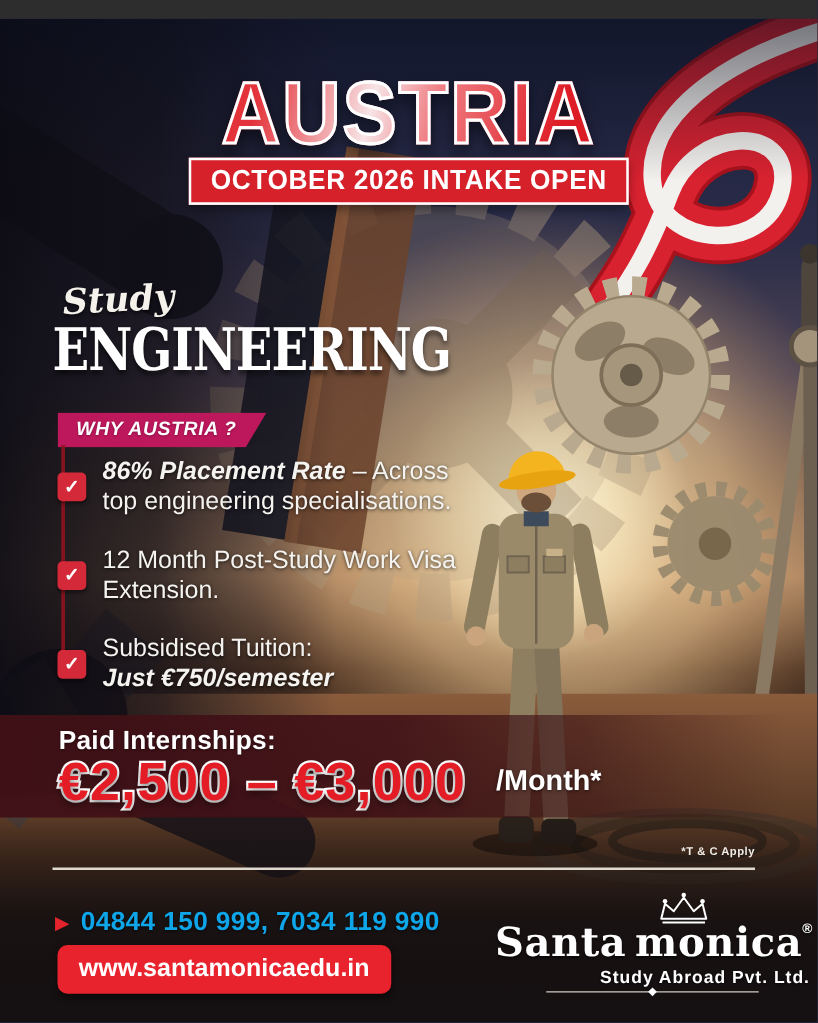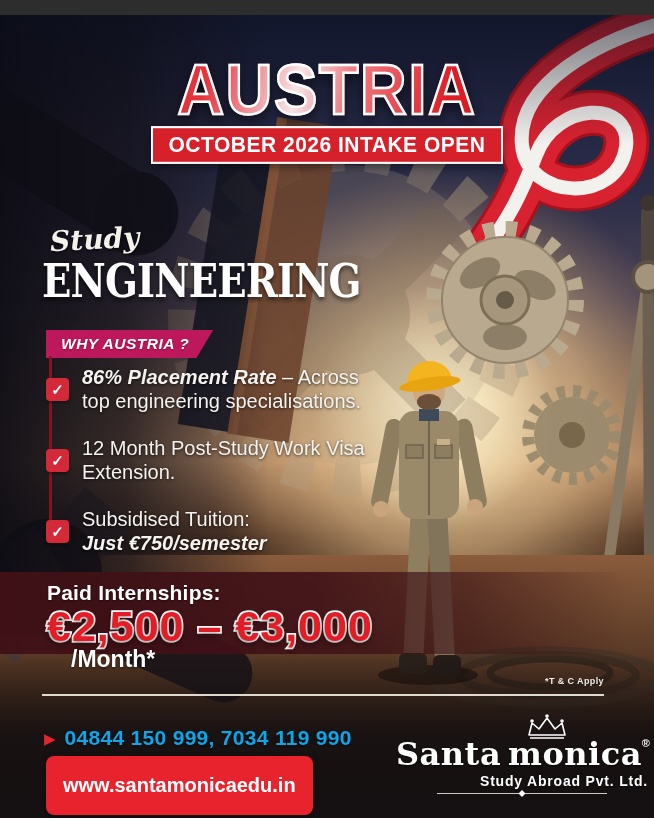--- a/index.html
+++ b/index.html
@@ -74,21 +74,21 @@
   .b-strong{font-weight:700;font-style:italic;}
 
   
   .band{
     position:absolute;left:0;top:557px;width:654px;height:82px;
     background:linear-gradient(90deg,rgba(64,17,23,.97) 0%,rgba(64,17,23,.9) 48%,rgba(58,16,20,.55) 72%,rgba(40,12,14,0) 96%);
     padding:9px 0 0 47px;box-sizing:border-box;
   }
   .band-label{color:#ffffff;font-size:21px;font-weight:600;letter-spacing:.2px;
     text-shadow:0 1px 2px rgba(0,0,0,.5);}
-  .price-row{display:flex;align-items:flex-start;margin-top:0;flex-direction:column;}
+  .price-row{display:flex;align-items:center;margin-top:0;}
   .price{
     color:#e31c25;font-size:43px;font-weight:800;letter-spacing:1px;line-height:1;
     -webkit-text-stroke:3.5px #ffffff;paint-order:stroke fill;
     text-shadow:0 4px 6px rgba(0,0,0,.45);white-space:nowrap;
   }
   .price-suffix{color:#ffffff;font-size:23px;font-weight:700;line-height:1;
     padding-bottom:4px;text-shadow:0 1px 3px rgba(0,0,0,.6);padding-left:24px;}
 
   
   .tnc{position:absolute;right:50px;top:661px;color:#f0ece6;font-size:9px;
@@ -96,21 +96,21 @@
   .divider{position:absolute;left:42px;top:679px;width:562px;height:2px;
     background:#efe9df;opacity:.92;}
 
   
   .phone-row{position:absolute;left:44px;top:711px;display:flex;align-items:center;}
   .phone-arrow{color:#e3242c;font-size:15px;margin-right:9px;line-height:1;}
   .phone{color:#0ea5e9;font-size:21px;font-weight:800;letter-spacing:.3px;
     text-shadow:0 1px 2px rgba(0,0,0,.6);white-space:nowrap;}
   .website{
     position:absolute;left:46px;top:741px;background:#e8232e;border-radius:8px;
-    color:#ffffff;font-size:20px;font-weight:600;padding:18px 17px;
+    color:#ffffff;font-size:20px;font-weight:600;padding:8px 17px;
     box-shadow:0 3px 6px rgba(0,0,0,.45);cursor:pointer;
   }
 
   
   .logo{position:absolute;left:396px;top:698px;width:252px;text-align:right;color:#ffffff;}
   .crown{display:block;margin:0 auto -3px 128px;}
   .logo-name{
     font-family:"DejaVu Serif",serif;font-weight:700;font-size:32px;line-height:1.05;
     letter-spacing:.5px;white-space:nowrap;text-shadow:0 1px 2px rgba(0,0,0,.6);
   }

